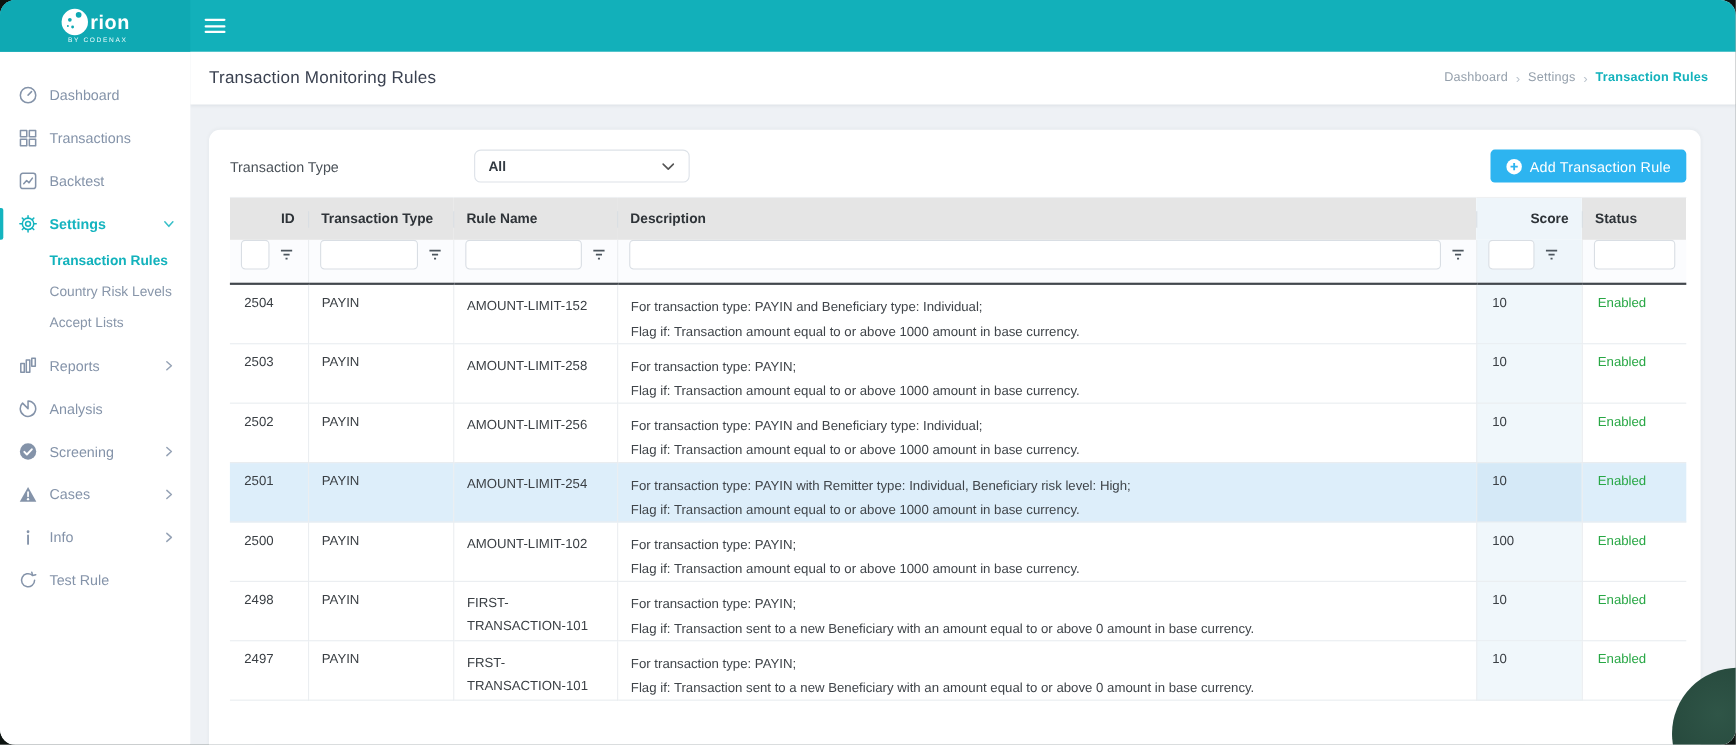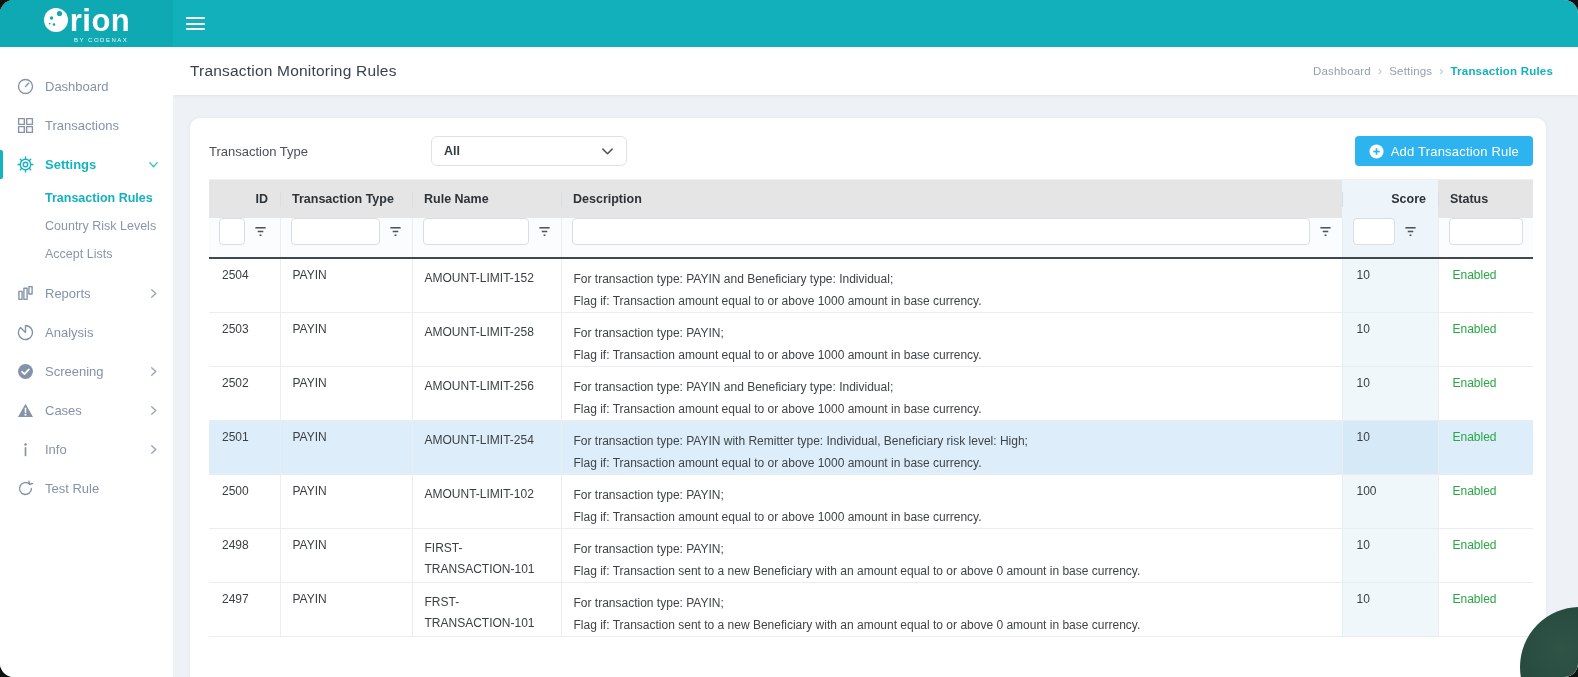--- a/index.html
+++ b/index.html
@@ -5,21 +5,21 @@
   html,body{margin:0;padding:0;}
   body{background:#0c1310;font-family:"Liberation Sans",sans-serif;-webkit-font-smoothing:antialiased;}
   .screen{position:relative;width:1578px;height:677px;border-radius:14px;overflow:hidden;background:#eef1f5;}
 
   
   .topbar{position:absolute;top:0;left:0;right:0;height:47px;background:#12b0ba;display:flex;align-items:stretch;z-index:5;}
   .brand{width:173px;background:#0fa9b3;display:flex;align-items:center;justify-content:center;}
   .brand-inner{display:flex;flex-direction:column;align-items:flex-end;line-height:1;}
   .brand-row{display:flex;align-items:center;}
   .logo-circle{width:26px;height:26px;margin-right:1px;}
-  .wordmark{color:#fff;font-size:31px;font-weight:bold;letter-spacing:.5px;}
+  .wordmark{color:#fff;font-size:18px;font-weight:bold;letter-spacing:.5px;}
   .byline{color:#eafcfd;font-size:6px;letter-spacing:1.5px;margin-top:1px;margin-right:2px;text-transform:uppercase;}
   .hamburger{align-self:center;margin-left:13px;width:19px;cursor:pointer;}
   .hamburger div{height:2px;background:#fff;margin:3.5px 0;border-radius:1px;}
 
   
   .sidebar{position:absolute;top:47px;left:0;bottom:0;width:173px;background:#fff;padding-top:20px;box-sizing:border-box;z-index:4;}
   .nav-item{position:relative;display:flex;align-items:center;height:39px;padding:0 14px 0 17px;color:#8493a9;font-size:13px;cursor:pointer;}
   .nav-item .nav-icon{width:17px;height:17px;margin-right:11px;display:inline-flex;flex:none;}
   .nav-item .nav-icon svg{width:100%;height:100%;}
   .nav-item .chevron{margin-left:auto;display:inline-flex;width:11px;height:11px;opacity:.85;}
@@ -122,20 +122,29 @@
           <span class="nav-icon">
             <svg viewBox="0 0 16 16">
               <rect x="1.5" y="1.5" width="5.4" height="5.4" fill="none" stroke="currentColor" stroke-width="1.3" stroke-linecap="round" stroke-linejoin="round"></rect>
               <rect x="9.1" y="1.5" width="5.4" height="5.4" fill="none" stroke="currentColor" stroke-width="1.3" stroke-linecap="round" stroke-linejoin="round"></rect>
               <rect x="1.5" y="9.1" width="5.4" height="5.4" fill="none" stroke="currentColor" stroke-width="1.3" stroke-linecap="round" stroke-linejoin="round"></rect>
               <rect x="9.1" y="9.1" width="5.4" height="5.4" fill="none" stroke="currentColor" stroke-width="1.3" stroke-linecap="round" stroke-linejoin="round"></rect>
             </svg>
           </span>
           <span class="nav-label">Transactions</span>
         </div>
+        <div class="nav-item">
+          <span class="nav-icon">
+            <svg viewBox="0 0 16 16">
+              <rect x="1.5" y="1.5" width="13" height="13" rx="2" fill="none" stroke="currentColor" stroke-width="1.3" stroke-linecap="round" stroke-linejoin="round"></rect>
+              <polyline points="4.3,10.4 6.8,7.6 8.8,9.6 11.7,5.6" fill="none" stroke="currentColor" stroke-width="1.3" stroke-linecap="round" stroke-linejoin="round"></polyline>
+            </svg>
+          </span>
+          <span class="nav-label">Backtest</span>
+        </div>
         <div class="nav-item active">
           <span class="nav-icon">
             <svg viewBox="0 0 16 16">
               <circle cx="8" cy="8" r="4.9" fill="none" stroke="currentColor" stroke-width="1.3" stroke-linecap="round" stroke-linejoin="round"></circle>
               <circle cx="8" cy="8" r="2.1" fill="none" stroke="currentColor" stroke-width="1.3" stroke-linecap="round" stroke-linejoin="round"></circle>
               <g stroke="currentColor" stroke-width="1.3" stroke-linecap="round">
                 <line x1="8" y1="1" x2="8" y2="3"></line>
                 <line x1="8" y1="13" x2="8" y2="15"></line>
                 <line x1="1" y1="8" x2="3" y2="8"></line>
                 <line x1="13" y1="8" x2="15" y2="8"></line>

